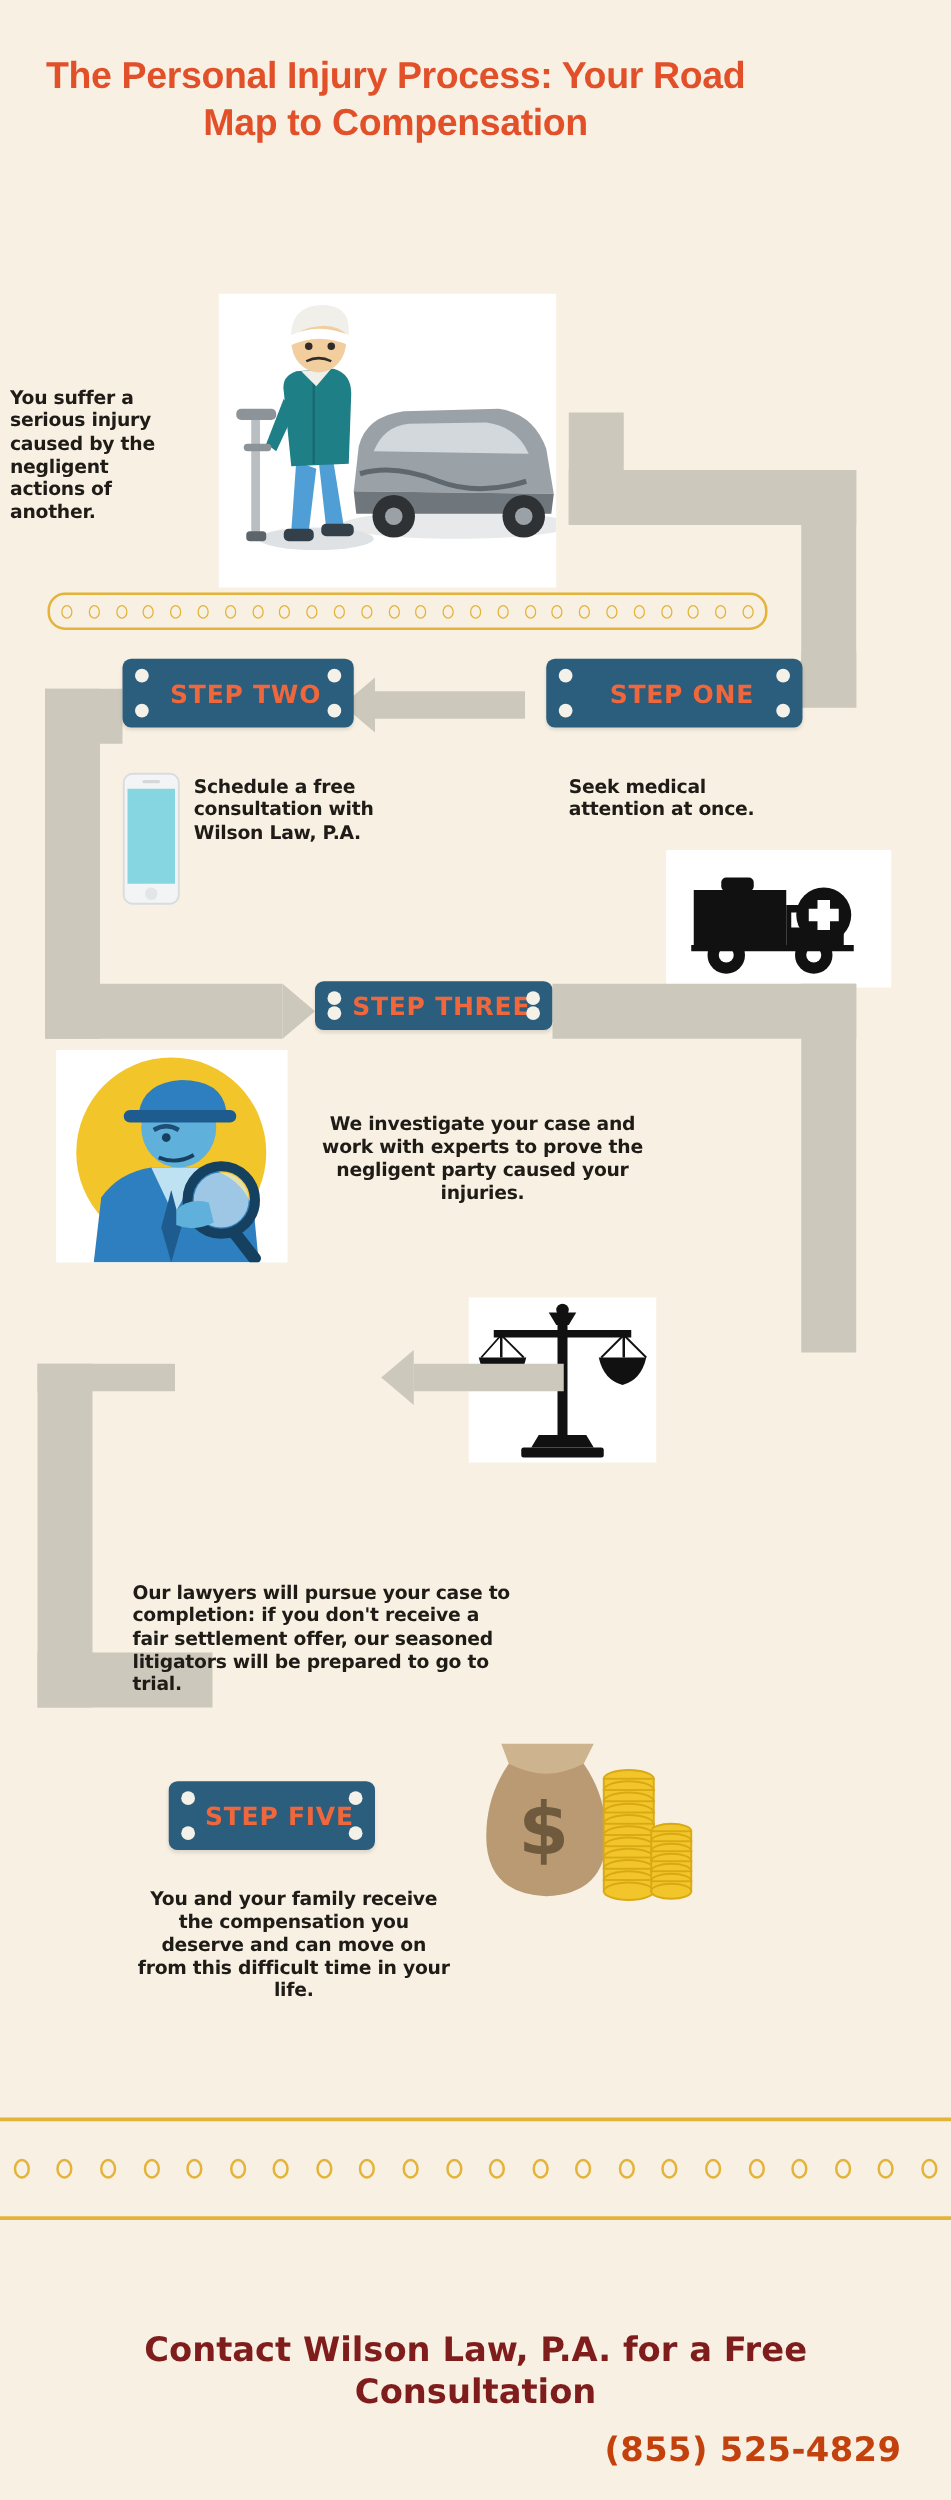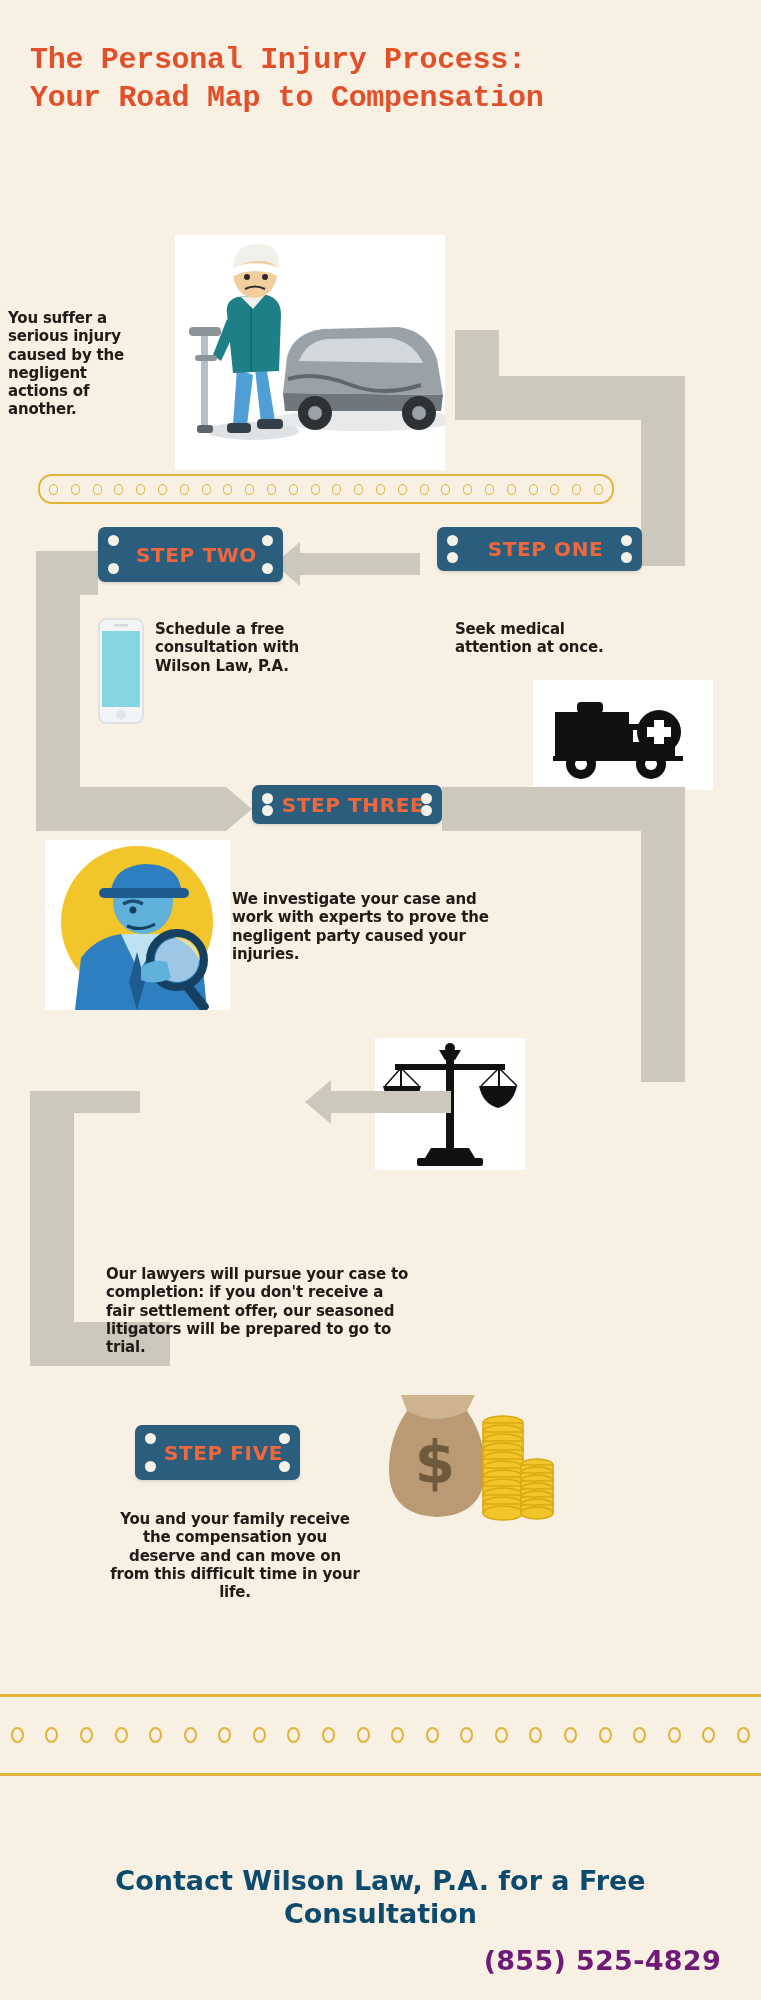--- a/index.html
+++ b/index.html
@@ -19,22 +19,23 @@
     height: 2000px;
     background: #f7f0e3;
   }
 
   
   .title {
     position: absolute;
     top: 42px;
     left: 0;
     width: 633px;
+    text-align: center;
     color: #e2502a;
-    font-family: Liberation Mono, monospace;
+    font-family: Liberation Sans, sans-serif;
     font-weight: bold;
     font-size: 30px;
     line-height: 1.25;
     letter-spacing: -0.3px;
     padding: 0 30px;
   }
 
   
   .road { position: absolute; background: #cdc8bc; }
 
@@ -128,31 +129,31 @@
   
   .footer-title {
     position: absolute;
     top: 1865px;
     left: 0; width: 761px;
     text-align: center;
     font-family: "DejaVu Sans", sans-serif;
     font-weight: bold;
     font-size: 27px;
     line-height: 1.22;
-    color: #0c4a6e;
+    color: #7f1d1d;
     padding: 0 40px;
   }
   .footer-phone {
     position: absolute;
     top: 1945px;
     right: 40px;
     font-family: "DejaVu Sans", sans-serif;
     font-weight: bold;
     font-size: 27px;
-    color: #701a75;
+    color: #c2410c;
     letter-spacing: 0.3px;
   }
   .logo-wrap { position: absolute; left: 38px; top: 1905px; width: 190px; height: 90px; }
   .logo-text {
     position: absolute; bottom: 2px; left: 4px;
     font-family: "Liberation Sans", sans-serif;
     font-size: 25px; color: #4a4a45; letter-spacing: 0.5px;
   }
   .logo-text .thin { color: #6f6f68; }
 </style>
@@ -249,21 +250,21 @@
   <div class="arrow-left" style="top:542px; left:274px;"></div>
 
   <div class="step-box" style="top:527px; left:98px; width:185px; height:55px;">
     <span class="dot tl"></span>
     <span class="dot tr"></span>
     <span class="dot bl"></span>
     <span class="dot br"></span>
     <span class="label">STEP TWO</span>
   </div>
 
-  <div class="step-box" style="top:527px; left:437px; width:205px; height:44px;">
+  <div class="step-box" style="top:527px; left:437px; width:205px; height:55px;">
     <span class="dot tl"></span>
     <span class="dot tr"></span>
     <span class="dot bl"></span>
     <span class="dot br"></span>
     <span class="label">STEP ONE</span>
   </div>
 
   <div class="img-frame" style="top:617px; left:96px; width:50px; height:108px; background:transparent;">
     <svg viewBox="0 0 50 108" width="50" height="108">
       <rect x="3" y="2" width="44" height="104" rx="7" fill="#f3f4f5" stroke="#d9dcdf" stroke-width="1.5"></rect>
@@ -325,21 +326,21 @@
       <path d="M82 86 Q96 92 110 84" stroke="#15405f" stroke-width="3" fill="none"></path>
 
       <circle cx="132" cy="120" r="27" fill="none" stroke="#15405f" stroke-width="8"></circle>
       <circle cx="132" cy="120" r="22" fill="#d9eef8" opacity="0.65"></circle>
       <rect x="146" y="140" width="10" height="34" rx="4" fill="#15405f" transform="rotate(-38 151 157)"></rect>
 
       <path d="M96 128 Q106 118 122 122 L126 138 Q110 146 96 140 Z" fill="#5fb0da"></path>
     </svg>
   </div>
 
-  <div class="body-text" style="top:890px; left:232px; width:280px;">We investigate your case and work with experts to prove the negligent party caused your injuries.</div>
+  <div class="body-text" style="top:890px; left:246px; width:280px;text-align:center;">We investigate your case and work with experts to prove the negligent party caused your injuries.</div>
 
   <div class="img-frame" style="top:1038px; left:375px; width:150px; height:132px;">
     <svg viewBox="0 0 150 132" width="150" height="132">
       <rect width="150" height="132" fill="#ffffff"></rect>
       <rect x="71" y="18" width="8" height="92" fill="#111111"></rect>
       <path d="M20 26 L130 26 L130 32 L20 32 Z" fill="#111111"></path>
       <path d="M64 12 L86 12 L80 22 L70 22 Z" fill="#111111"></path>
       <circle cx="75" cy="10" r="5" fill="#111111"></circle>
       <path d="M26 30 L26 48" stroke="#111111" stroke-width="2"></path>
       <path d="M124 30 L124 48" stroke="#111111" stroke-width="2"></path>

